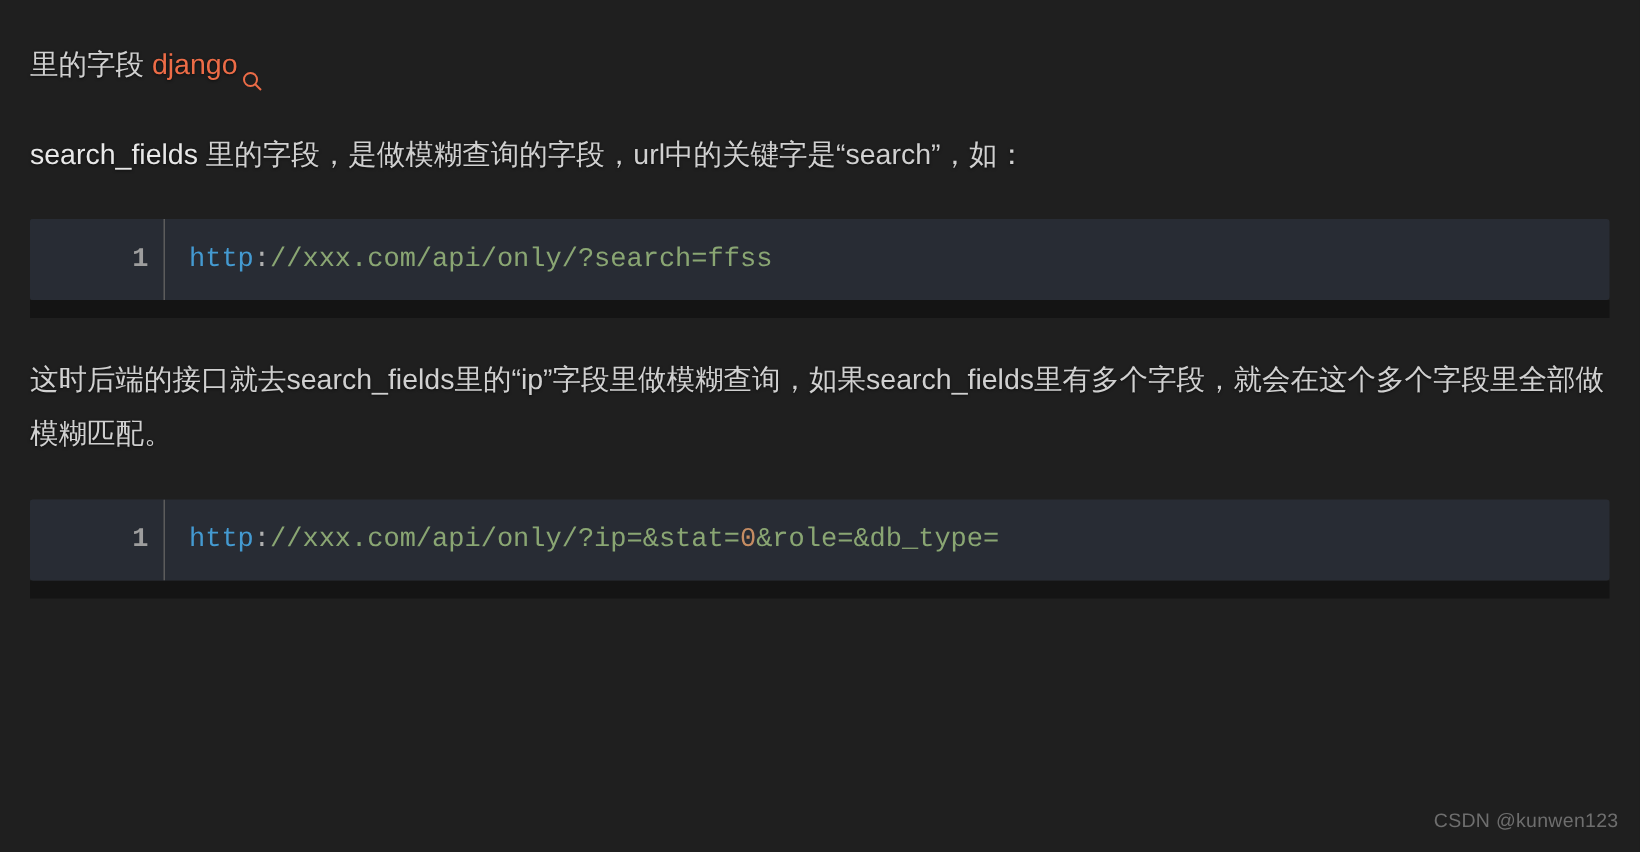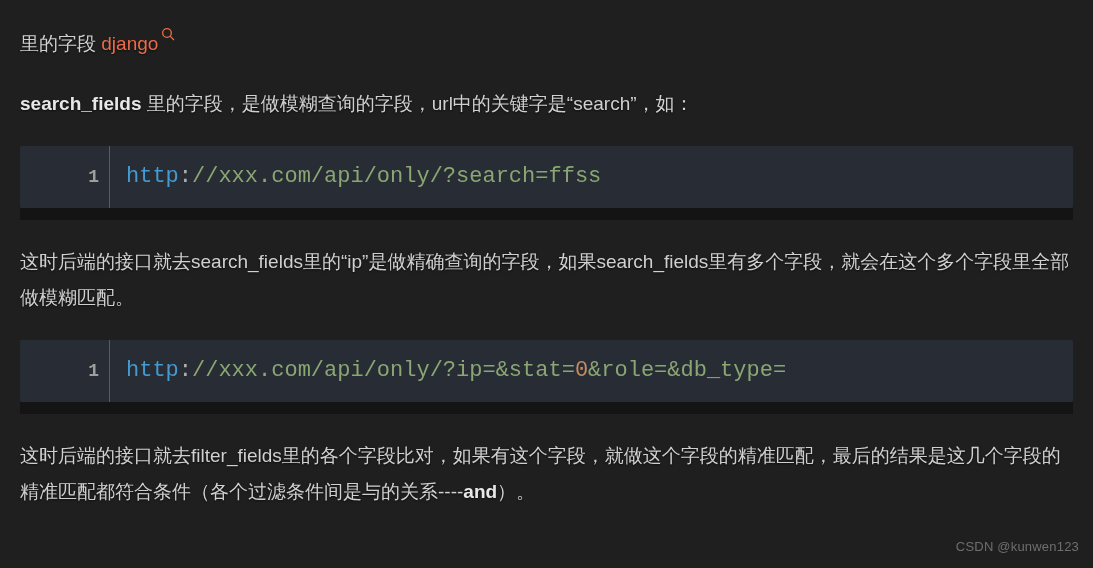--- a/index.html
+++ b/index.html
@@ -12,25 +12,25 @@
     line-height: 1.9;
   }
   .page {
     padding: 10px 20px 20px 20px;
     width: 1093px;
     box-sizing: border-box;
     position: relative;
     min-height: 568px;
   }
   p { margin: 16px 0 24px 0; text-shadow: 0 1px 2px rgba(0,0,0,0.6); }
-  .bold { font-weight: 700; color: #e8e8e8; }
+  .bold { font-weight: 400; color: #e8e8e8; }
   .link-tag {
     color: #ed6c47;
     display: inline-flex;
-    align-items: flex-start;
+    align-items: flex-end;
     gap: 2px;
   }
   .link-tag svg { width: 16px; height: 16px; stroke: #ed6c47; }
   .codeblock {
     background: #282c34;
     border-radius: 2px;
     position: relative;
     margin: 0 0 10px 0;
     overflow: hidden;
   }
@@ -49,21 +49,21 @@
   .codeblock .gutter .ln {
     color: #9e9e9e;
     font-family: Consolas, "Courier New", monospace;
     font-size: 18px;
     font-weight: 600;
   }
   .codeblock pre {
     margin: 0;
     padding: 10px 10px 10px 106px;
     font-family: Consolas, "Courier New", monospace;
-    font-size: 22px;
+    font-size: 18px;
     white-space: pre;
   }
   .bottom-shadow {
     height: 12px;
     background: #141414;
     margin: -10px 0 24px 0;
   }
   .tok-kw { color: #449ad1; }
   .tok-str { color: #8aa673; }
   .tok-num { color: #c58c62; }
@@ -97,29 +97,26 @@
   </p>
 
   <div class="codeblock">
     <div class="gutter">
       <span class="ln">1</span>
     </div>
     <pre><span class="tok-kw">http</span><span class="tok-pl">:</span><span class="tok-str">//xxx.com/api/only/?search=ffss</span></pre>
   </div>
   <div class="bottom-shadow"></div>
 
-  <p>这时后端的接口就去search_fields里的“ip”是做精确查询的字段，如果search_fields里有多个字段，就会在这个多个字段里全部做模糊匹配。</p>
+  <p>这时后端的接口就去search_fields里的“ip”字段里做模糊查询，如果search_fields里有多个字段，就会在这个多个字段里全部做模糊匹配。</p>
 
 
   <div class="codeblock">
     <div class="gutter">
       <span class="ln">1</span>
     </div>
     <pre><span class="tok-kw">http</span><span class="tok-pl">:</span><span class="tok-str">//xxx.com/api/only/?ip=&amp;stat=</span><span class="tok-num">0</span><span class="tok-str">&amp;role=&amp;db_type=</span></pre>
   </div>
   <div class="bottom-shadow"></div>
 
-  <p>
-    <span>这时后端的接口就去filter_fields里的各个字段比对，如果有这个字段，就做这个字段的精准匹配，最后的结果是这几个字段的精准匹配都符合条件（各个过滤条件间是与的关系----</span><span class="bold">and</span><span>）。</span>
-  </p>
 
   <div class="watermark">CSDN @kunwen123</div>
 </div>
 
 </body></html>

